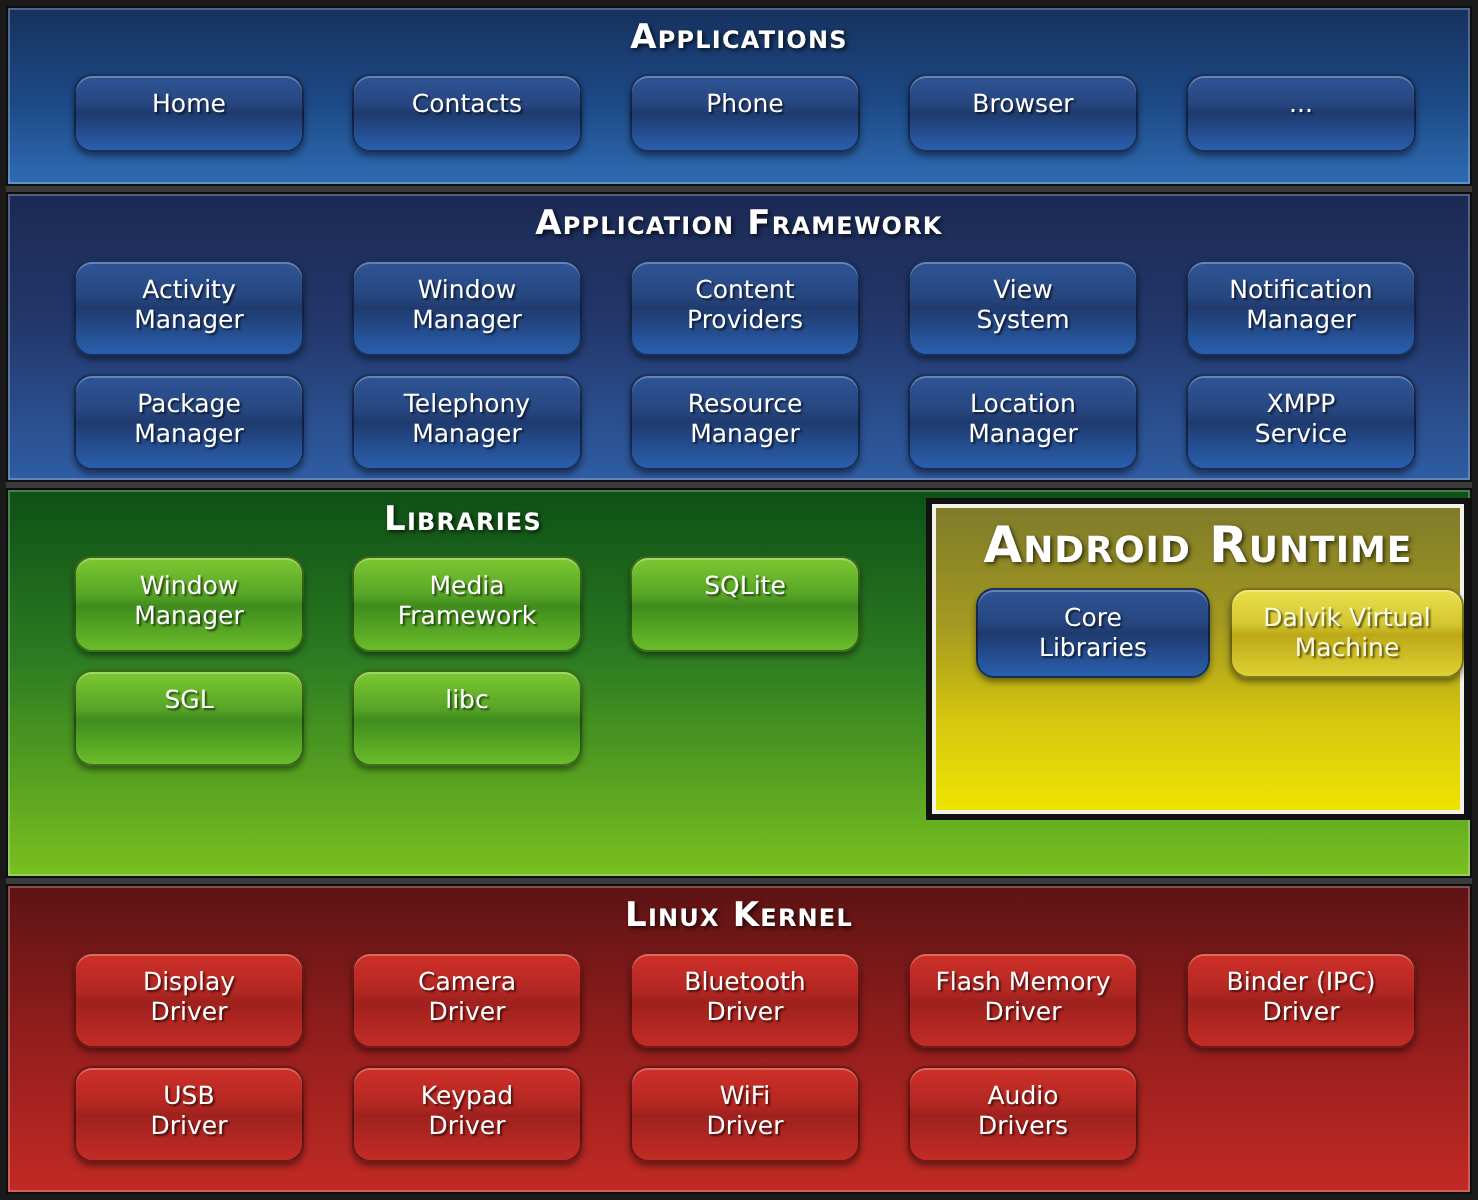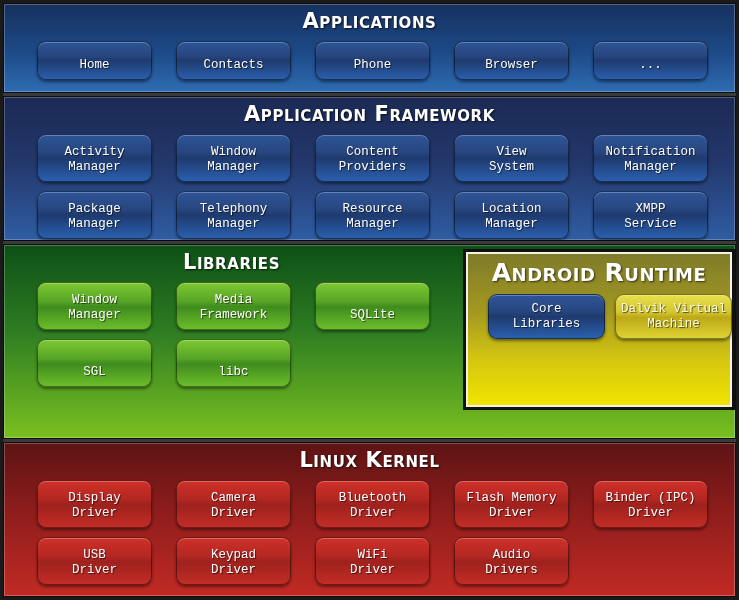--- a/index.html
+++ b/index.html
@@ -52,21 +52,21 @@
   .layer-kernel {
     flex: 1 1 auto;
     background: linear-gradient(to bottom, #5d1314 0%, #8e1d1c 45%, #c22a24 100%);
   }
 
   .layer-title {
     text-align: center;
     color: #ffffff;
     font-variant: small-caps;
     font-weight: bold;
-    font-size: 21px;
+    font-size: 17px;
     letter-spacing: 0.6px;
     text-shadow: 1px 1px 2px rgba(0,0,0,0.75);
     padding-top: 5px;
     user-select: none;
   }
 
   
   .row {
     display: flex;
     justify-content: flex-start;
@@ -83,28 +83,27 @@
   .btn {
     box-sizing: border-box;
     width: 115px;
     border-radius: 9px;
     text-align: center;
     color: #ffffff;
     font-size: 12.5px;
     line-height: 15px;
     padding: 6px 3px;
     display: flex;
-    align-items: flex-end;
+    align-items: flex-start;
     justify-content: center;
     text-shadow: 1px 1px 1px rgba(0,0,0,0.6);
     box-shadow: 0 2px 3px rgba(0,0,0,0.45),
                 inset 0 1px 0 rgba(255,255,255,0.28);
     border: 1px solid rgba(0,0,0,0.45);
     user-select: none;
-    font-family: Liberation Mono, monospace;
   }
   .btn span { display: block; }
   .btn-2line { height: 48px; }
   .btn-apps  { height: 39px; }
 
   
   .btn-blue {
     background: linear-gradient(to bottom, #2e5496 0%, #27467f 38%, #1f3a6e 50%, #2a5fae 100%);
   }
   

